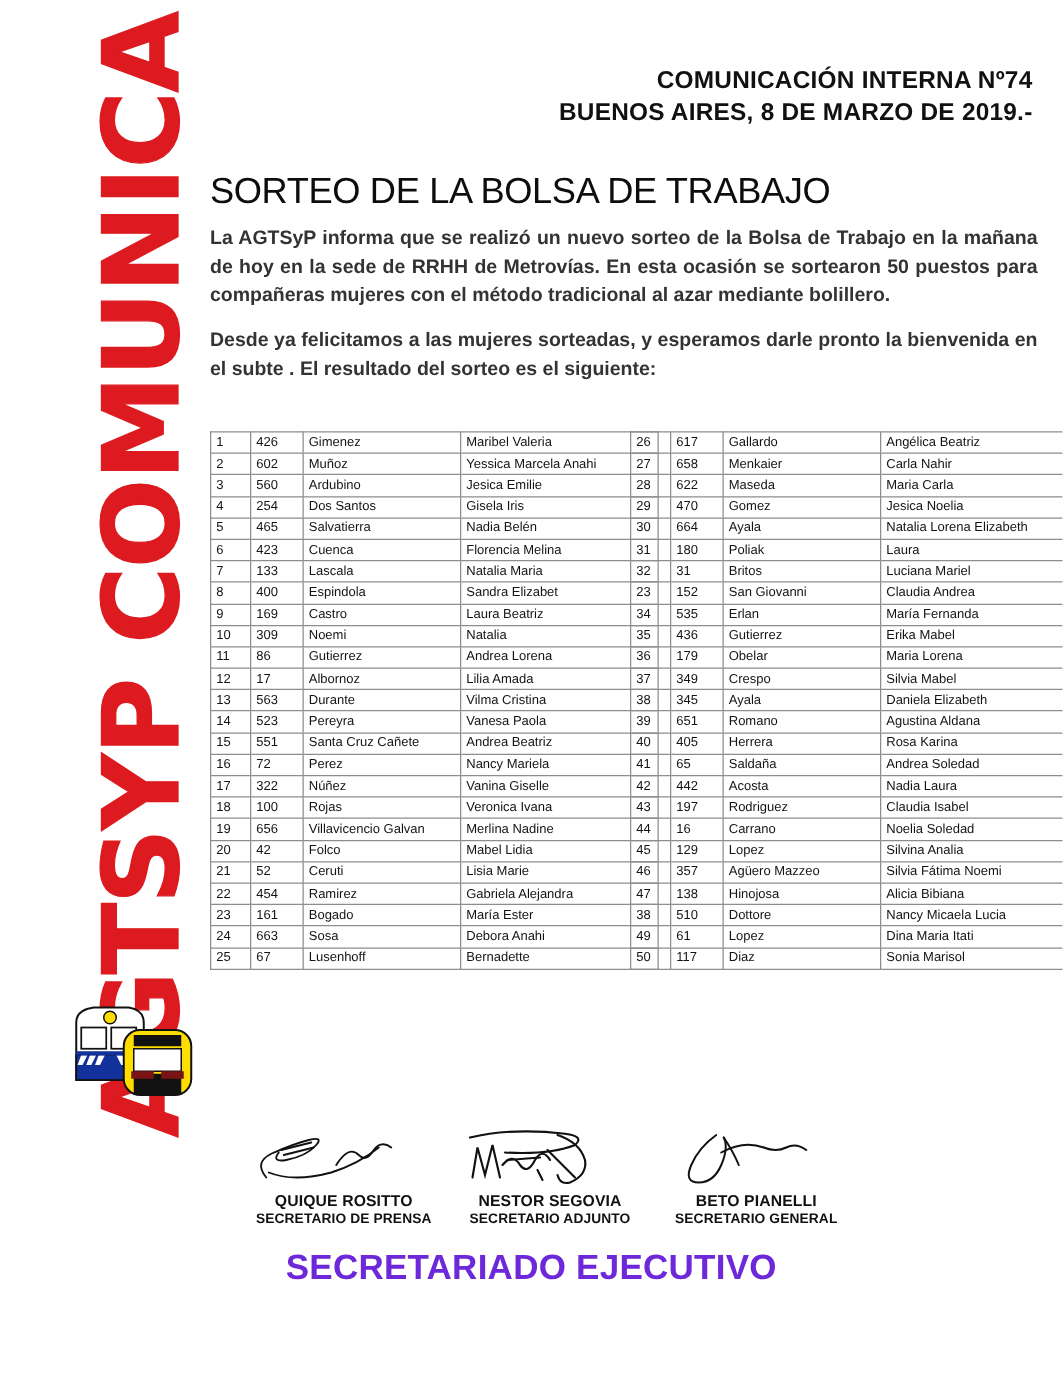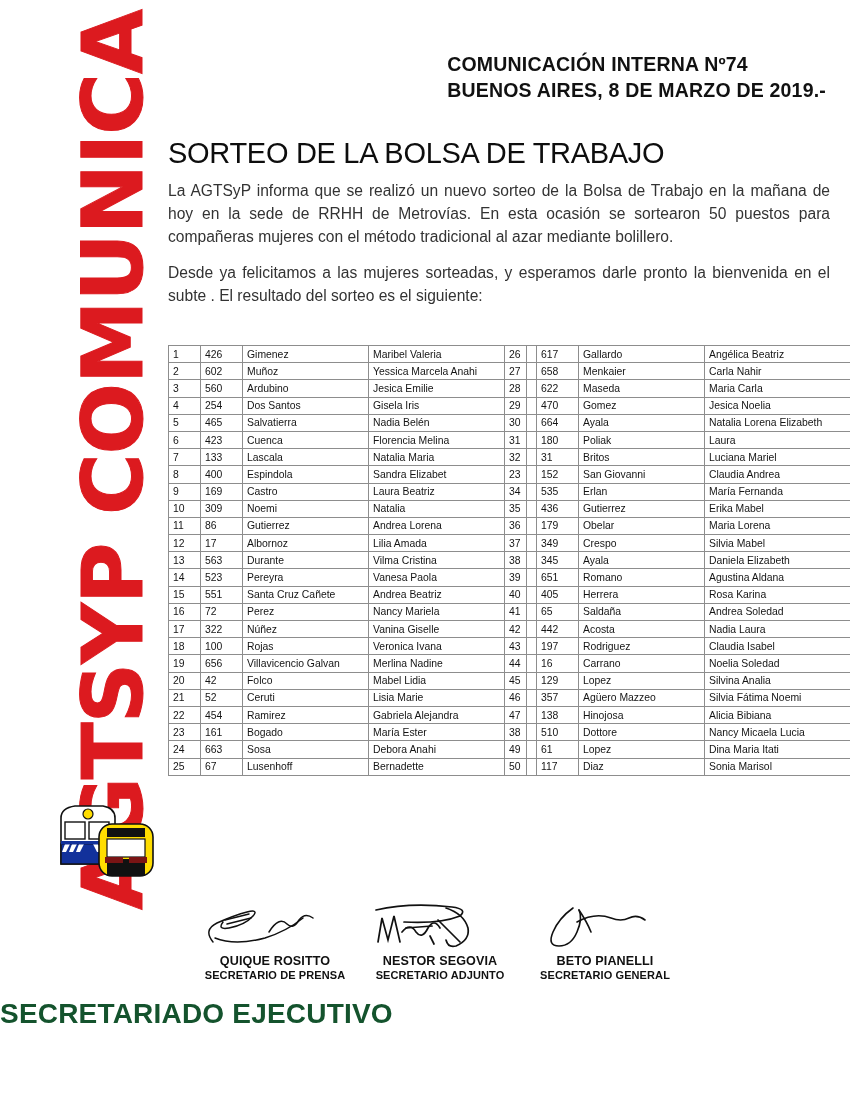--- a/index.html
+++ b/index.html
@@ -14,21 +14,21 @@
     font-family: "Liberation Sans", sans-serif;
     color: #1a1a1a;
     overflow: hidden;
   }
 
   
   #header-block {
     position: absolute;
     top: 52px;
     right: 24px;
-    text-align: left;
+    text-align: right;
     line-height: 1.32;
   }
   #header-block .hdr-line {
     font-size: 19.5px;
     font-weight: bold;
     letter-spacing: 0.2px;
     color: #111111;
     white-space: nowrap;
   }
 
@@ -80,20 +80,21 @@
     color: #0d0d0d;
     margin: 0 0 12px 0;
     line-height: 1.05;
   }
   .body-par {
     font-size: 15.6px;
     line-height: 1.46;
     color: #333333;
     margin: 0 0 13px 0;
     text-align: justify;
+    font-weight: bold;
   }
   .body-par:last-of-type { margin-bottom: 0; }
 
   
   #results-wrap {
     position: absolute;
     left: 168px;
     top: 345px;
     width: 662px;
     display: flex;
@@ -152,25 +153,25 @@
     color: #111111;
     line-height: 1.22;
     white-space: nowrap;
   }
 
   #footer-title {
     position: absolute;
     left: 0;
     top: 998px;
     width: 850px;
-    text-align: left;
+    text-align: center;
     font-size: 28px;
     font-weight: bold;
     letter-spacing: 0.2px;
-    color: #14532d;
+    color: #6d28d9;
   }
 </style>
 </head>
 <body>
 
 <div id="header-block">
   <div class="hdr-line">COMUNICACIÓN INTERNA Nº74</div>
   <div class="hdr-line">BUENOS AIRES, 8 DE MARZO DE 2019.-</div>
 </div>
 

